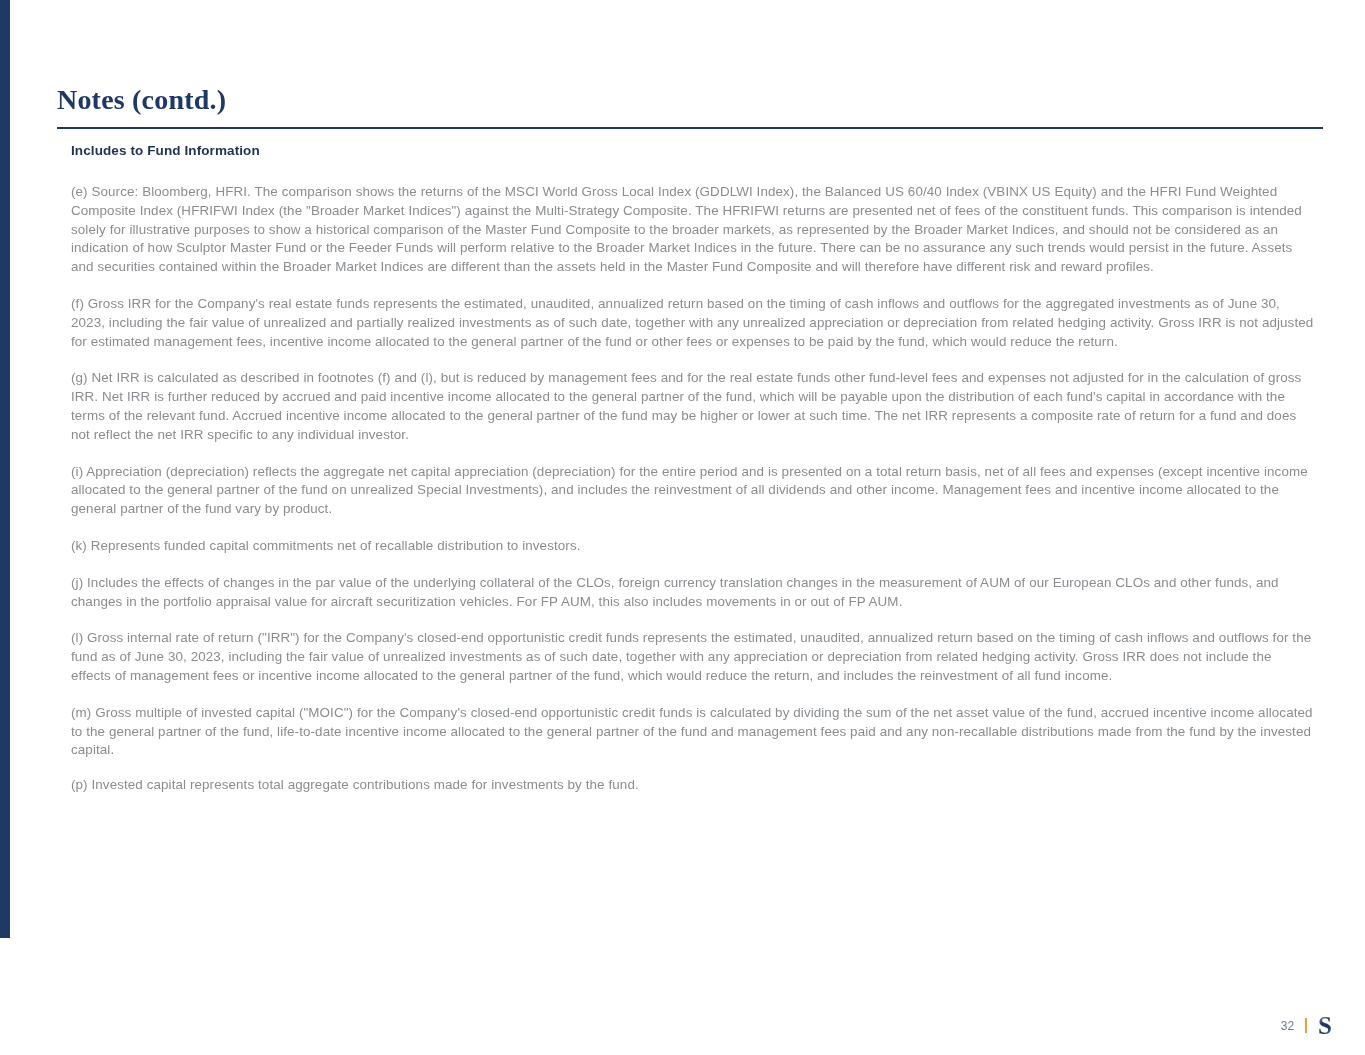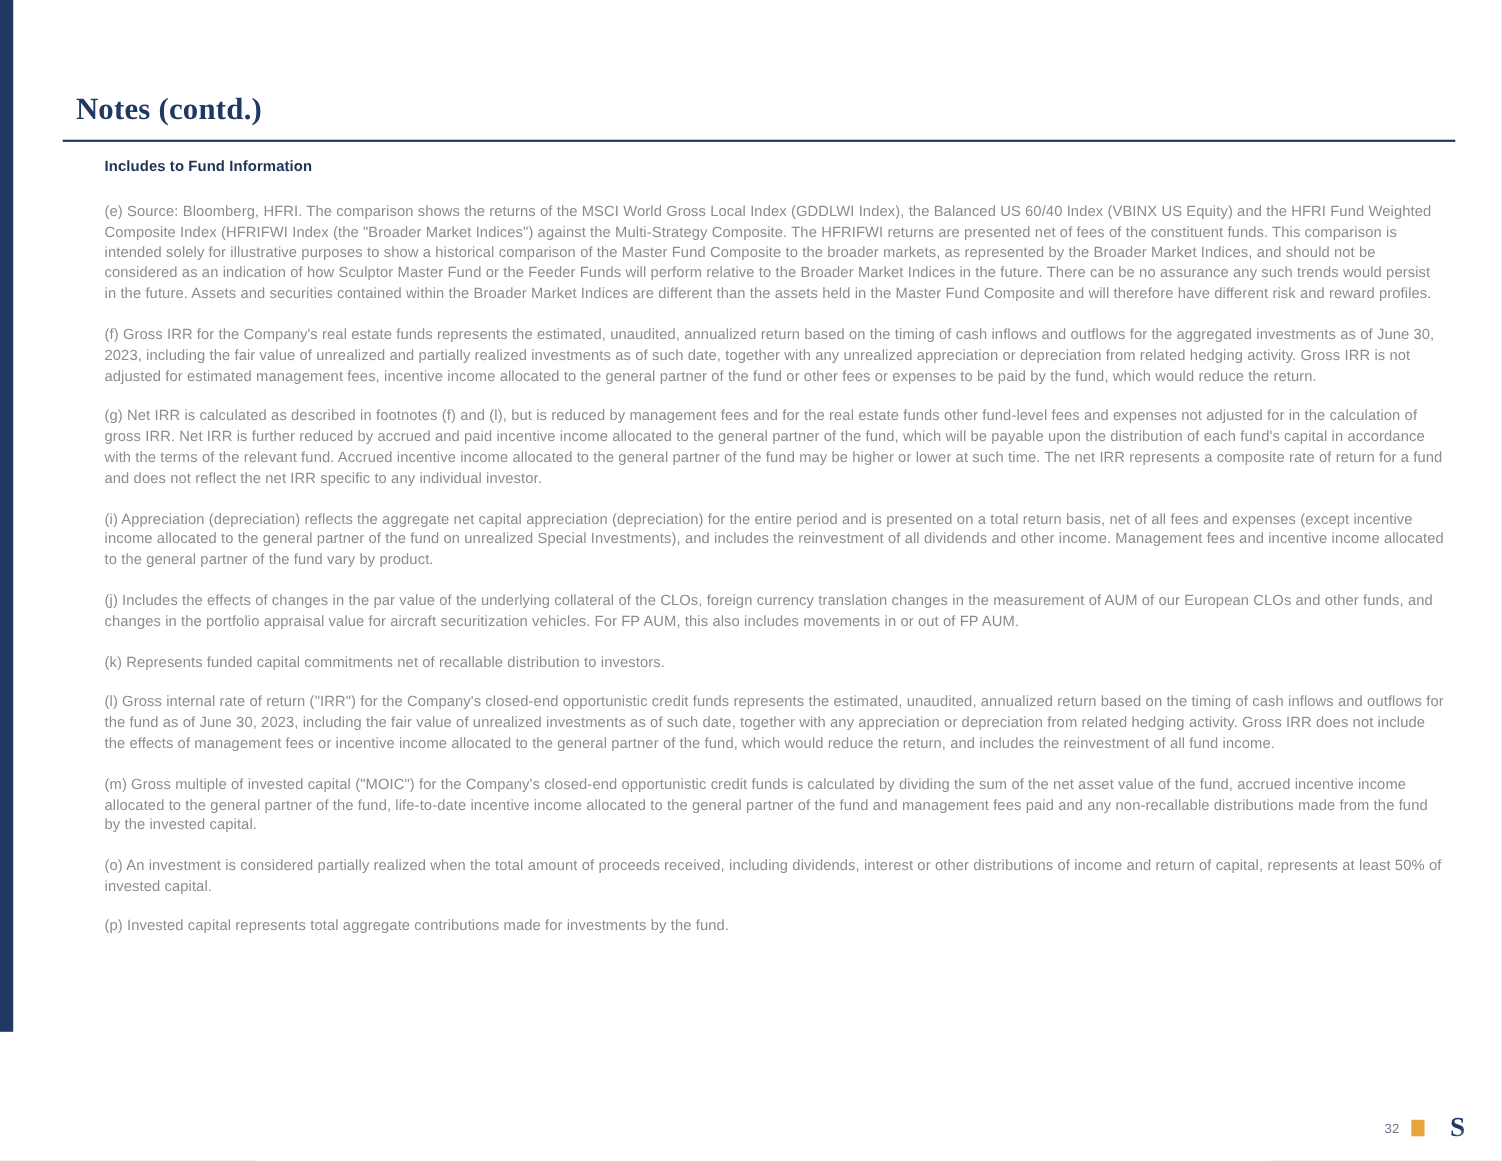--- a/index.html
+++ b/index.html
@@ -1,15 +1,15 @@
 <!DOCTYPE html>
 <html><head>
 <meta charset="utf-8">
 <style>
-  * { box-sizing: border-box; padding-left: 12px; }
+  * { box-sizing: border-box; }
   html, body { margin: 0; padding: 0; background: #e8e8e8; }
   .slide {
     position: relative;
     width: 1365px;
     height: 1055px;
     background: #ffffff;
     font-family: "Liberation Sans", sans-serif;
     overflow: hidden;
     margin: 0 auto;
   }
@@ -102,25 +102,24 @@
 
   <div class="title-rule"></div>
 
   <div class="content">
     <h2 class="section-heading">Includes to Fund Information</h2>
 
     <p class="para">(e) Source: Bloomberg, HFRI. The comparison shows the returns of the MSCI World Gross Local Index (GDDLWI Index), the Balanced US 60/40 Index (VBINX US Equity) and the HFRI Fund Weighted Composite Index (HFRIFWI Index (the "Broader Market Indices") against the Multi-Strategy Composite. The HFRIFWI returns are presented net of fees of the constituent funds. This comparison is intended solely for illustrative purposes to show a historical comparison of the Master Fund Composite to the broader markets, as represented by the Broader Market Indices, and should not be considered as an indication of how Sculptor Master Fund or the Feeder Funds will perform relative to the Broader Market Indices in the future. There can be no assurance any such trends would persist in the future. Assets and securities contained within the Broader Market Indices are different than the assets held in the Master Fund Composite and will therefore have different risk and reward profiles.</p>
     <p class="para">(f) Gross IRR for the Company's real estate funds represents the estimated, unaudited, annualized return based on the timing of cash inflows and outflows for the aggregated investments as of June 30, 2023, including the fair value of unrealized and partially realized investments as of such date, together with any unrealized appreciation or depreciation from related hedging activity. Gross IRR is not adjusted for estimated management fees, incentive income allocated to the general partner of the fund or other fees or expenses to be paid by the fund, which would reduce the return.</p>
     <p class="para">(g) Net IRR is calculated as described in footnotes (f) and (l), but is reduced by management fees and for the real estate funds other fund-level fees and expenses not adjusted for in the calculation of gross IRR. Net IRR is further reduced by accrued and paid incentive income allocated to the general partner of the fund, which will be payable upon the distribution of each fund's capital in accordance with the terms of the relevant fund. Accrued incentive income allocated to the general partner of the fund may be higher or lower at such time. The net IRR represents a composite rate of return for a fund and does not reflect the net IRR specific to any individual investor.</p>
     <p class="para">(i) Appreciation (depreciation) reflects the aggregate net capital appreciation (depreciation) for the entire period and is presented on a total return basis, net of all fees and expenses (except incentive income allocated to the general partner of the fund on unrealized Special Investments), and includes the reinvestment of all dividends and other income. Management fees and incentive income allocated to the general partner of the fund vary by product.</p>
+    <p class="para">(k) Represents funded capital commitments net of recallable distribution to investors.</p>
     <p class="para">(j) Includes the effects of changes in the par value of the underlying collateral of the CLOs, foreign currency translation changes in the measurement of AUM of our European CLOs and other funds, and changes in the portfolio appraisal value for aircraft securitization vehicles. For FP AUM, this also includes movements in or out of FP AUM.</p>
-    <p class="para">(k) Represents funded capital commitments net of recallable distribution to investors.</p>
     <p class="para">(l) Gross internal rate of return ("IRR") for the Company's closed-end opportunistic credit funds represents the estimated, unaudited, annualized return based on the timing of cash inflows and outflows for the fund as of June 30, 2023, including the fair value of unrealized investments as of such date, together with any appreciation or depreciation from related hedging activity. Gross IRR does not include the effects of management fees or incentive income allocated to the general partner of the fund, which would reduce the return, and includes the reinvestment of all fund income.</p>
     <p class="para">(m) Gross multiple of invested capital ("MOIC") for the Company's closed-end opportunistic credit funds is calculated by dividing the sum of the net asset value of the fund, accrued incentive income allocated to the general partner of the fund, life-to-date incentive income allocated to the general partner of the fund and management fees paid and any non-recallable distributions made from the fund by the invested capital.</p>
-    <p class="para">(o) An investment is considered partially realized when the total amount of proceeds received, including dividends, interest or other distributions of income and return of capital, represents at least 50% of invested capital.</p>
     <p class="para">(p) Invested capital represents total aggregate contributions made for investments by the fund.</p>
   </div>
 
   <div class="page-footer">
     <span class="page-number">32</span>
     <span class="footer-divider"></span>
     <span class="company-logo">S</span>
   </div>
 
 </div>

